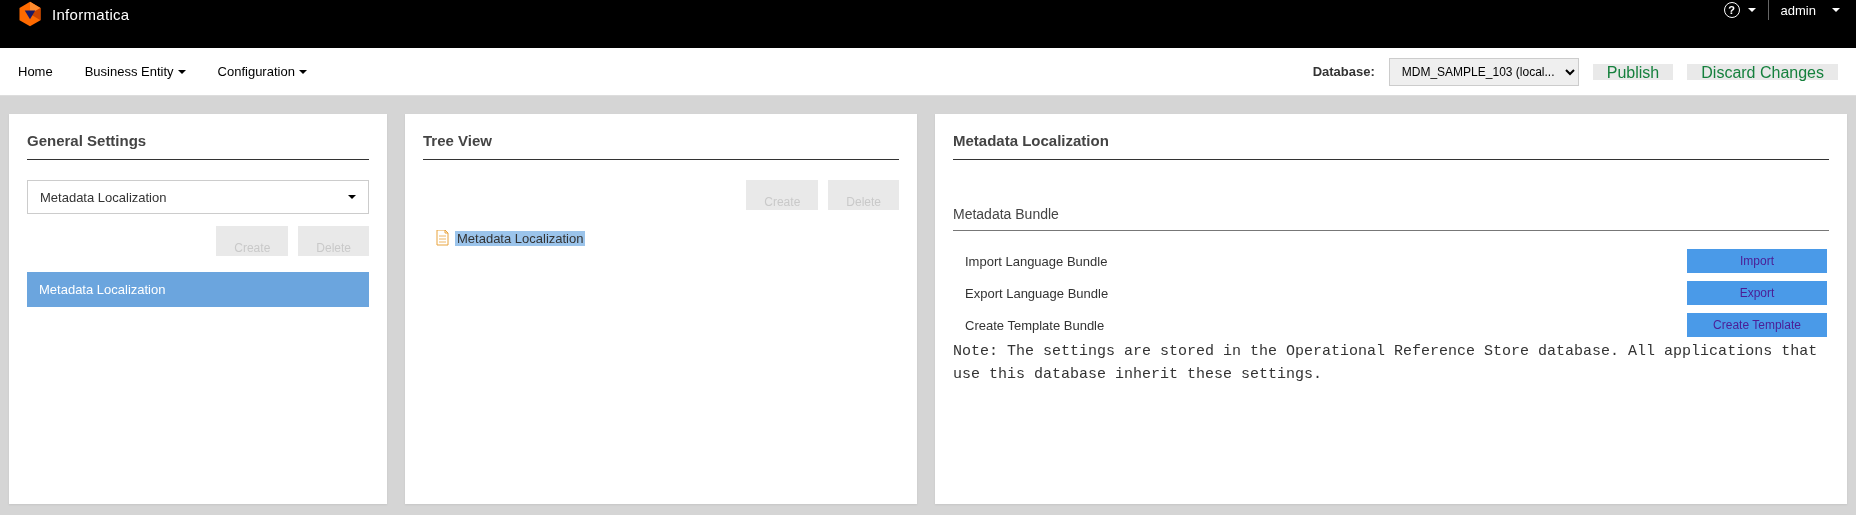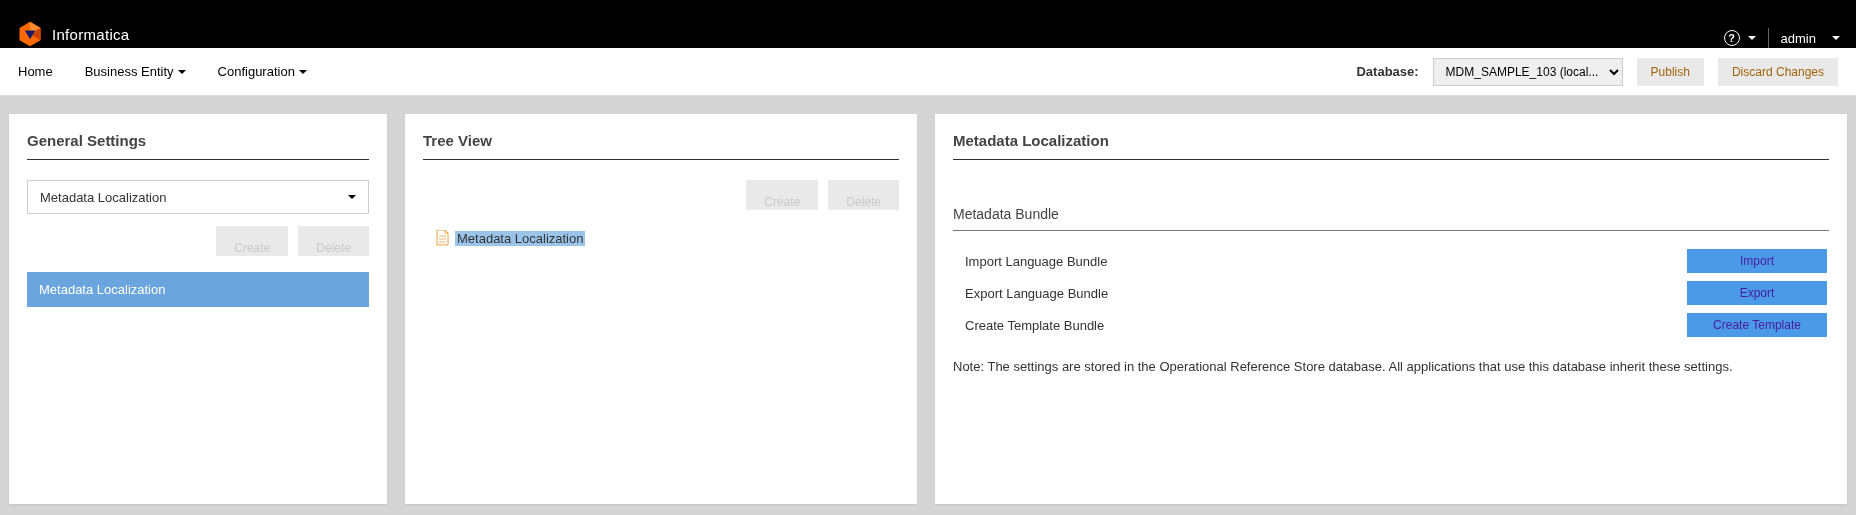--- a/index.html
+++ b/index.html
@@ -1,35 +1,35 @@
 <!DOCTYPE html>
 <html><head>
   <meta charset="utf-8">
   <style>
     * { box-sizing: border-box; margin: 0; padding: 0; }
     body { font-family: Arial, Helvetica, sans-serif; background: #d5d5d5; font-size: 13px; color: #333; }
     
-    .top-bar { background: #000; height: 48px; display: flex; align-items: flex-end; padding: 0 16px; justify-content: space-between; }
+    .top-bar { background: #000; height: 48px; display: flex; align-items: flex-start; padding: 0 16px; justify-content: space-between; }
     .logo-area { display: flex; align-items: center; gap: 8px; }
     .logo-icon { width: 28px; height: 28px; }
     .brand { color: #fff; font-size: 15px; font-weight: 400; letter-spacing: 0.3px; }
     .top-right { display: flex; align-items: center; gap: 12px; color: #fff; font-size: 13px; }
     .help-icon { width: 16px; height: 16px; display: flex; align-items: center; justify-content: center; border: 1.5px solid #fff; border-radius: 50%; font-size: 11px; font-weight: bold; }
     .caret-down { width: 0; height: 0; border-left: 4px solid transparent; border-right: 4px solid transparent; border-top: 4px solid #fff; display: inline-block; margin-left: 4px; vertical-align: middle; }
     .divider { width: 1px; height: 20px; background: #666; }
     .user-area { display: flex; align-items: center; gap: 12px; cursor: pointer; }
     
     .menu-bar { background: #fff; height: 48px; display: flex; align-items: center; padding: 0 18px; justify-content: space-between; border-bottom: 1px solid #ddd; }
     .menu-left { display: flex; gap: 32px; align-items: center; }
     .menu-item { font-size: 13px; color: #000; cursor: pointer; display: flex; align-items: center; gap: 4px; }
     .caret-dark { width: 0; height: 0; border-left: 4px solid transparent; border-right: 4px solid transparent; border-top: 4px solid #000; display: inline-block; }
     .menu-right { display: flex; align-items: center; gap: 14px; }
     .db-label { font-size: 13px; font-weight: bold; }
     .db-select { height: 28px; width: 190px; border: 1px solid #ccc; padding: 0 8px; font-size: 12px; }
-    .btn-disabled { background: #e9e9e9; color: #a16207; border: none; height: 28px; padding: 0 14px; font-size: 12px; cursor: not-allowed; }
+    .btn-disabled { background: #e9e9e9; color: #15803d; border: none; height: 16px; padding: 0 14px; font-size: 16px; cursor: not-allowed; }
     
     .content { display: flex; gap: 18px; padding: 18px 9px; }
     .panel { background: #fff; padding: 18px; box-shadow: 0 1px 2px rgba(0,0,0,0.08); display: flex; flex-direction: column; }
     .panel-left { width: 378px; min-height: 390px; }
     .panel-middle { width: 512px; min-height: 390px; }
     .panel-right { flex: 1; min-height: 390px; }
     
     .panel-title { font-size: 15px; font-weight: 700; color: #444; padding-bottom: 10px; border-bottom: 1px solid #333; margin-bottom: 20px; }
     
     .dropdown { width: 100%; height: 34px; border: 1px solid #ccc; display: flex; align-items: center; justify-content: space-between; padding: 0 12px; cursor: pointer; font-size: 13px; }
@@ -40,21 +40,21 @@
     .tree-actions { display: flex; gap: 10px; justify-content: flex-end; margin-bottom: 20px; }
     .tree-node { display: flex; align-items: center; gap: 6px; padding-left: 12px; }
     .file-icon { width: 14px; height: 16px; }
     .tree-label { font-size: 13px; color: #333; }
     .highlighted { background: #9bc4eb; padding: 0 2px; }
     
     .section-title { font-size: 14px; font-weight: 400; color: #444; padding-bottom: 8px; border-bottom: 1px solid #777; margin-bottom: 14px; margin-top: 26px; }
     .bundle-row { display: flex; justify-content: space-between; align-items: center; padding: 4px 0 4px 12px; }
     .bundle-label { font-size: 13px; }
     .btn-primary { background: #4a9ae8; color: #4c1d95; border: none; height: 24px; width: 140px; font-size: 12px; cursor: pointer; margin-right: 2px; }
-    .note { font-size: 13px; color: #333; margin-top: 16px; line-height: 1.5; }
+    .note { font-size: 15px; color: #333; line-height: 1.5; font-family: Liberation Mono, monospace; }
   </style>
 </head>
 <body>
 
 <div class="top-bar">
   <div class="logo-area">
     <svg class="logo-icon" viewBox="0 0 32 32">
       <polygon points="16,2 28,9 28,23 16,30 4,23 4,9" fill="#ff6a00"></polygon>
       <polygon points="16,2 28,9 16,16" fill="#ff8c2e"></polygon>
       <polygon points="16,16 28,9 28,23" fill="#cc4400"></polygon>

